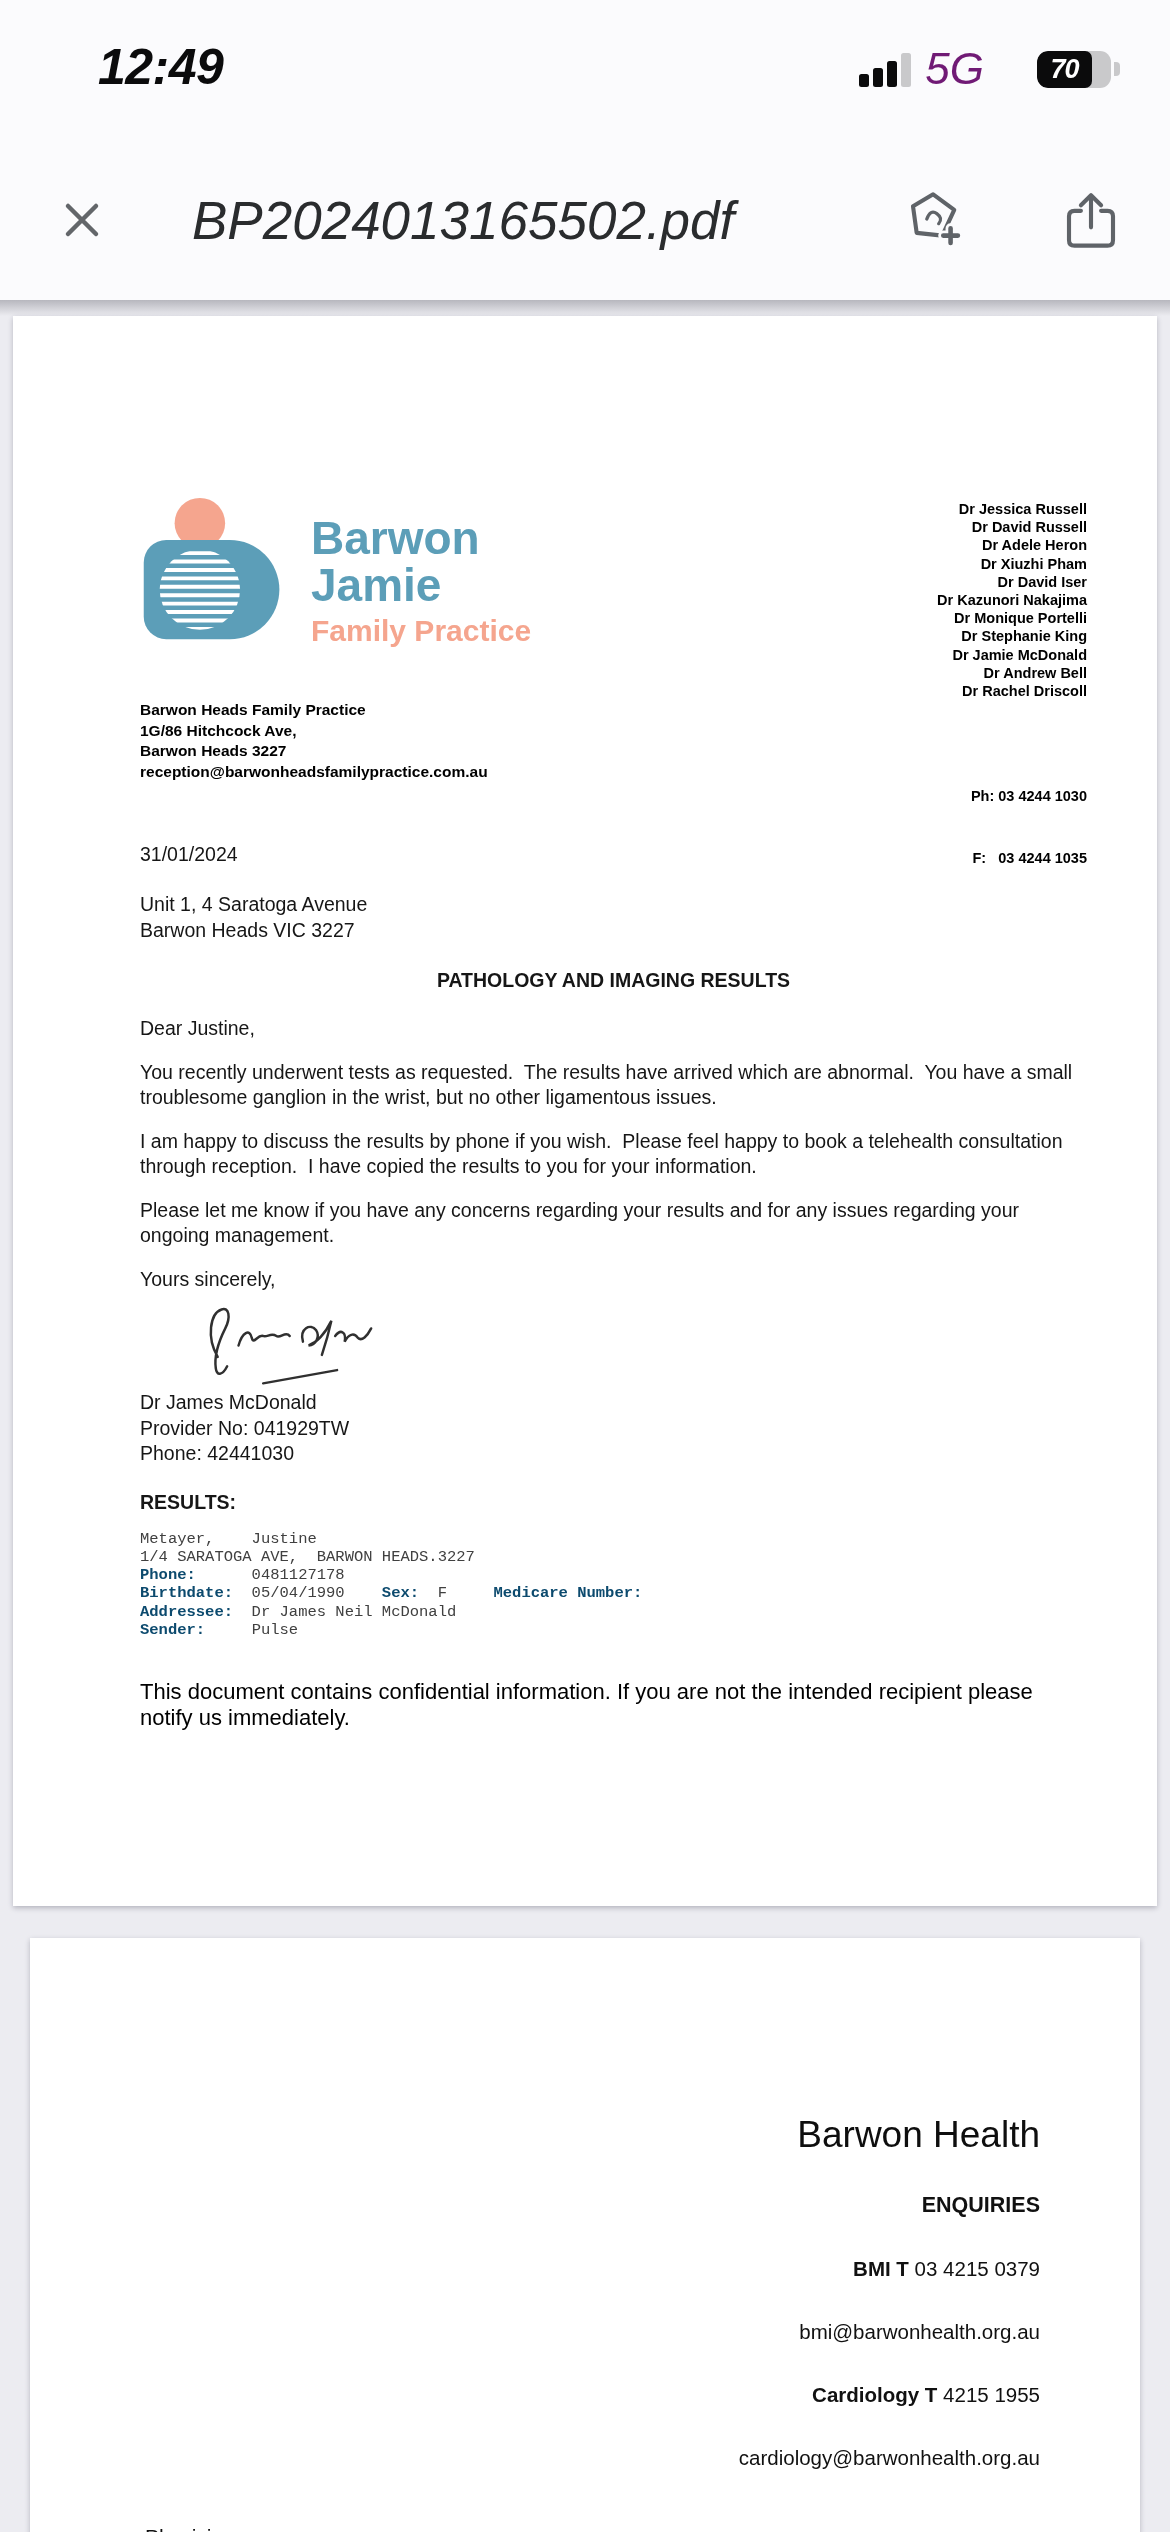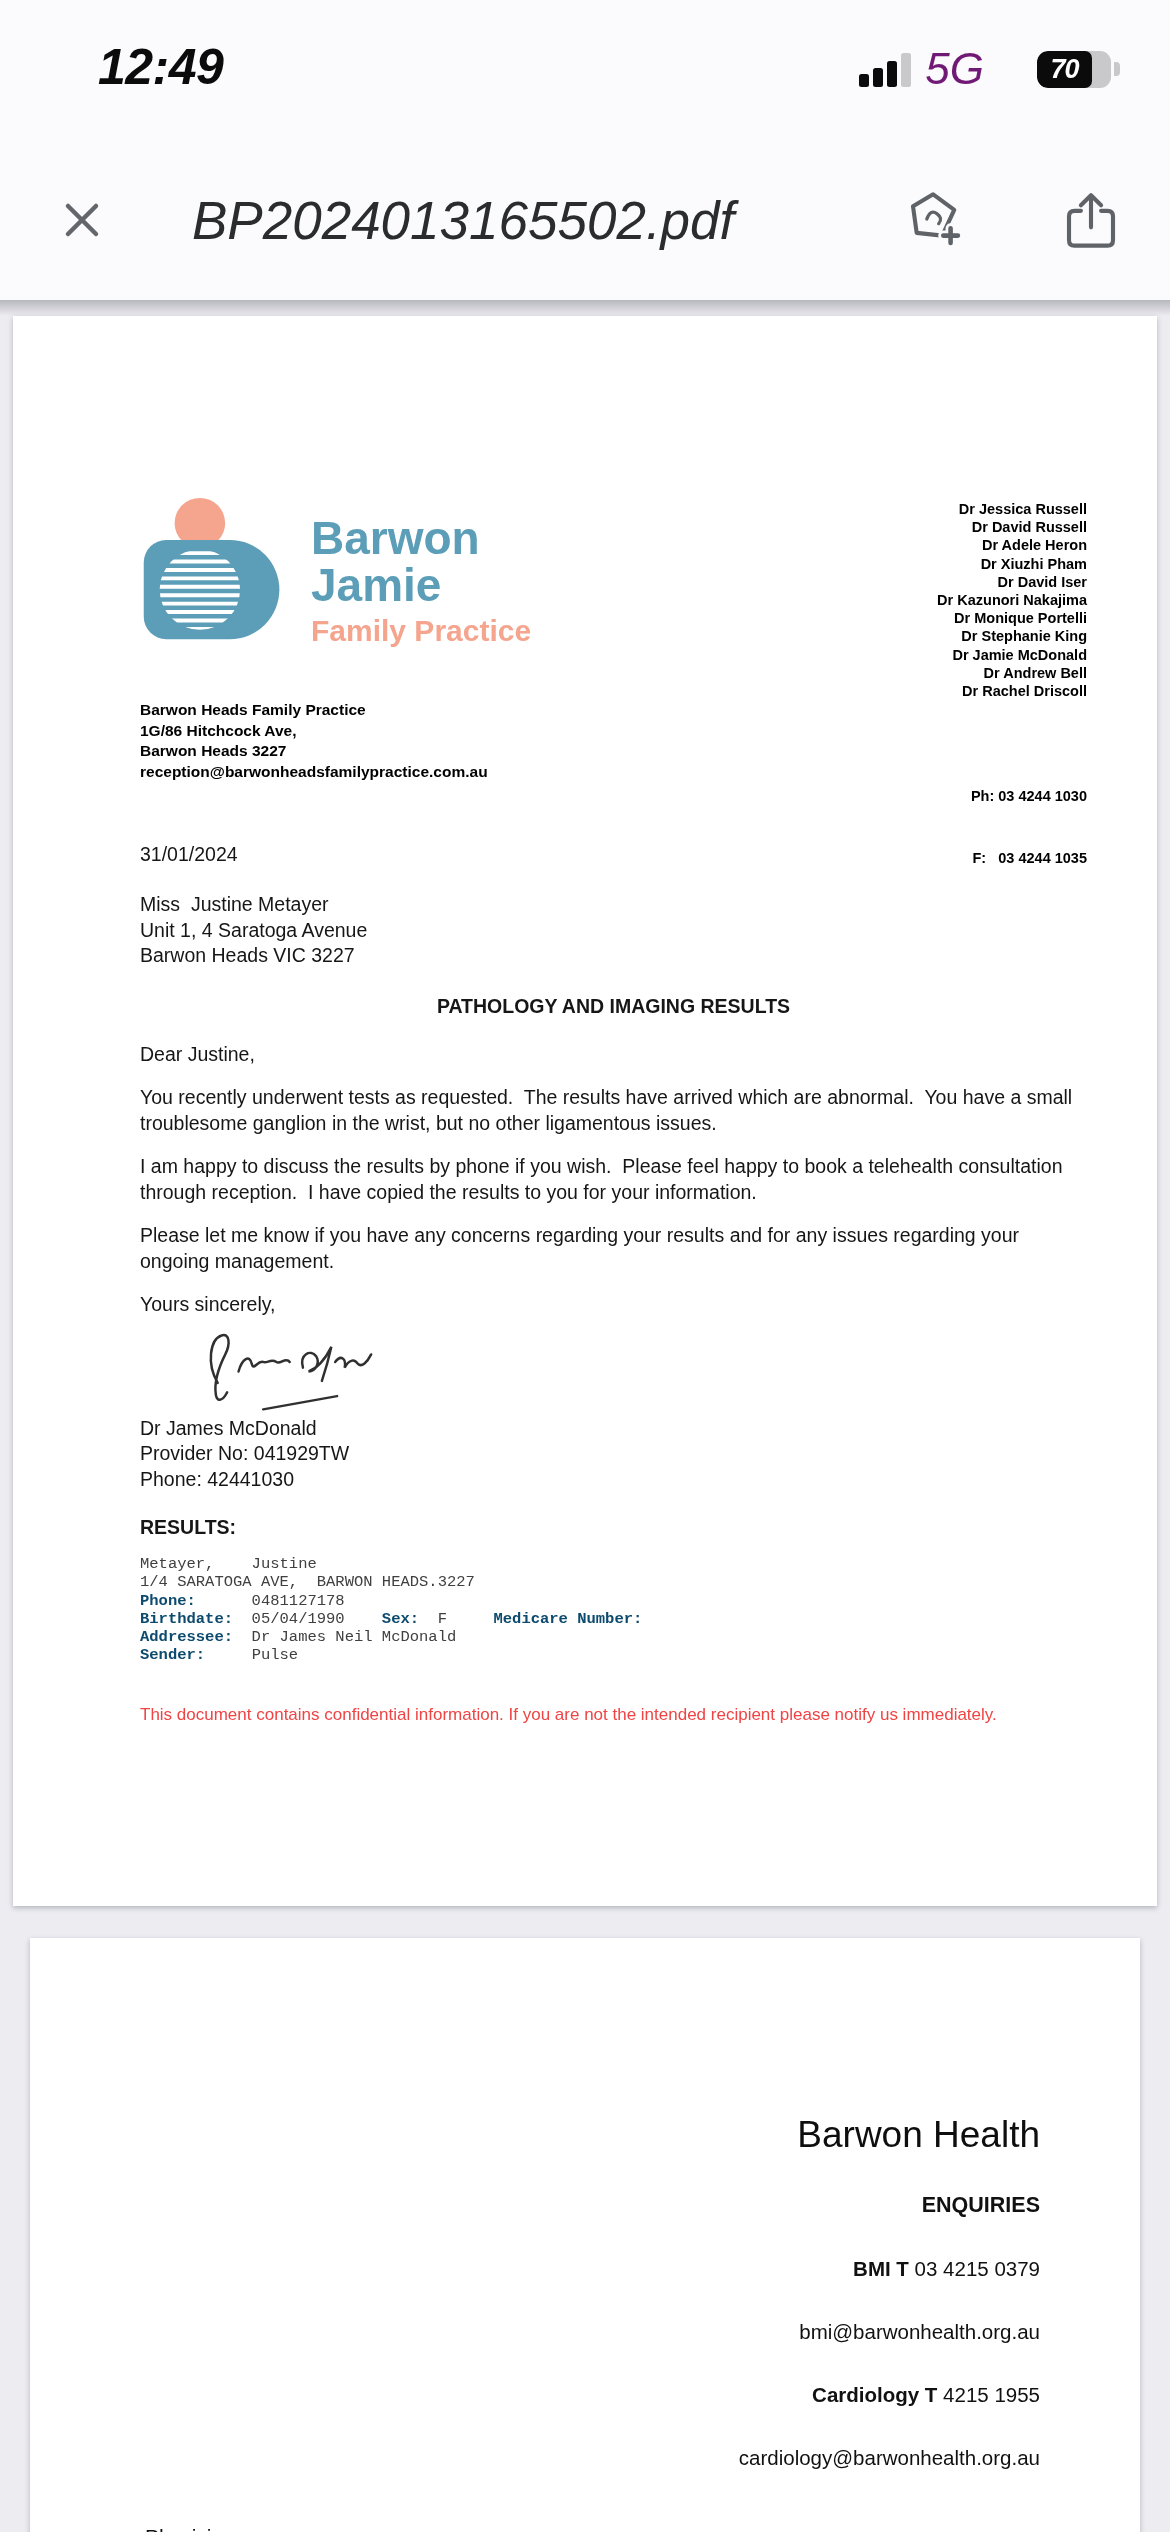--- a/index.html
+++ b/index.html
@@ -43,21 +43,21 @@
   .recipient div{font-size:19.5px;line-height:25.5px;white-space:pre;}
   .letter-heading{text-align:center;font-weight:700;font-size:19.5px;margin:26px 0 24px;}
   .para{font-size:19.5px;line-height:25.5px;margin:0 0 18px;white-space:pre-wrap;}
   .signature{margin:8px 0 0 55px;display:block;}
   .signer div{font-size:19.5px;line-height:25.5px;}
   .results-label{font-weight:700;font-size:19.5px;margin-top:24px;}
   .mono{margin-top:16px;font-family:"Liberation Mono","DejaVu Sans Mono",monospace;
         font-size:15.5px;line-height:18.3px;color:#404040;}
   .mono div{white-space:pre;}
   .mono b{color:#0c4a6e;}
-  .confidential{margin-top:40px;font-size:17px;color:#ef4444;}
+  .confidential{margin-top:40px;font-size:22px;color:#000000;}
   
   .bh-header{text-align:right;white-space:pre;}
   .bh-name{font-size:37px;line-height:42px;color:#0e0e0e;}
   .bh-enq{font-size:21.5px;font-weight:700;line-height:27px;}
   .bh-line{font-size:20.5px;line-height:27px;}
   .phys{margin-top:17px;font-size:21px;line-height:25px;}
   .phys .p2row{white-space:pre;position:relative;}
 </style>
 </head>
 <body>
@@ -163,21 +163,20 @@
           <div>reception@barwonheadsfamilypractice.com.au</div>
         </div>
         <div class="phones">
           <div>Ph: 03 4244 1030</div>
           <div>F:   03 4244 1035</div>
         </div>
       </div>
 
       <div class="date">31/01/2024</div>
       <div class="recipient" style="margin-bottom:0;">
-        <div>Miss  Justine Metayer</div>
         <div>Unit 1, 4 Saratoga Avenue</div>
         <div>Barwon Heads VIC 3227</div>
       </div>
       <div class="letter-heading">PATHOLOGY AND IMAGING RESULTS</div>
       <div class="para">Dear Justine,</div>
       <div class="para">You recently underwent tests as requested.  The results have arrived which are abnormal.  You have a small troublesome ganglion in the wrist, but no other ligamentous issues.</div>
       <div class="para">I am happy to discuss the results by phone if you wish.  Please feel happy to book a telehealth consultation through reception.  I have copied the results to you for your information.</div>
       <div class="para">Please let me know if you have any concerns regarding your results and for any issues regarding your ongoing management.</div>
       <div class="para" style="margin-bottom:0;">Yours sincerely,</div>
 

